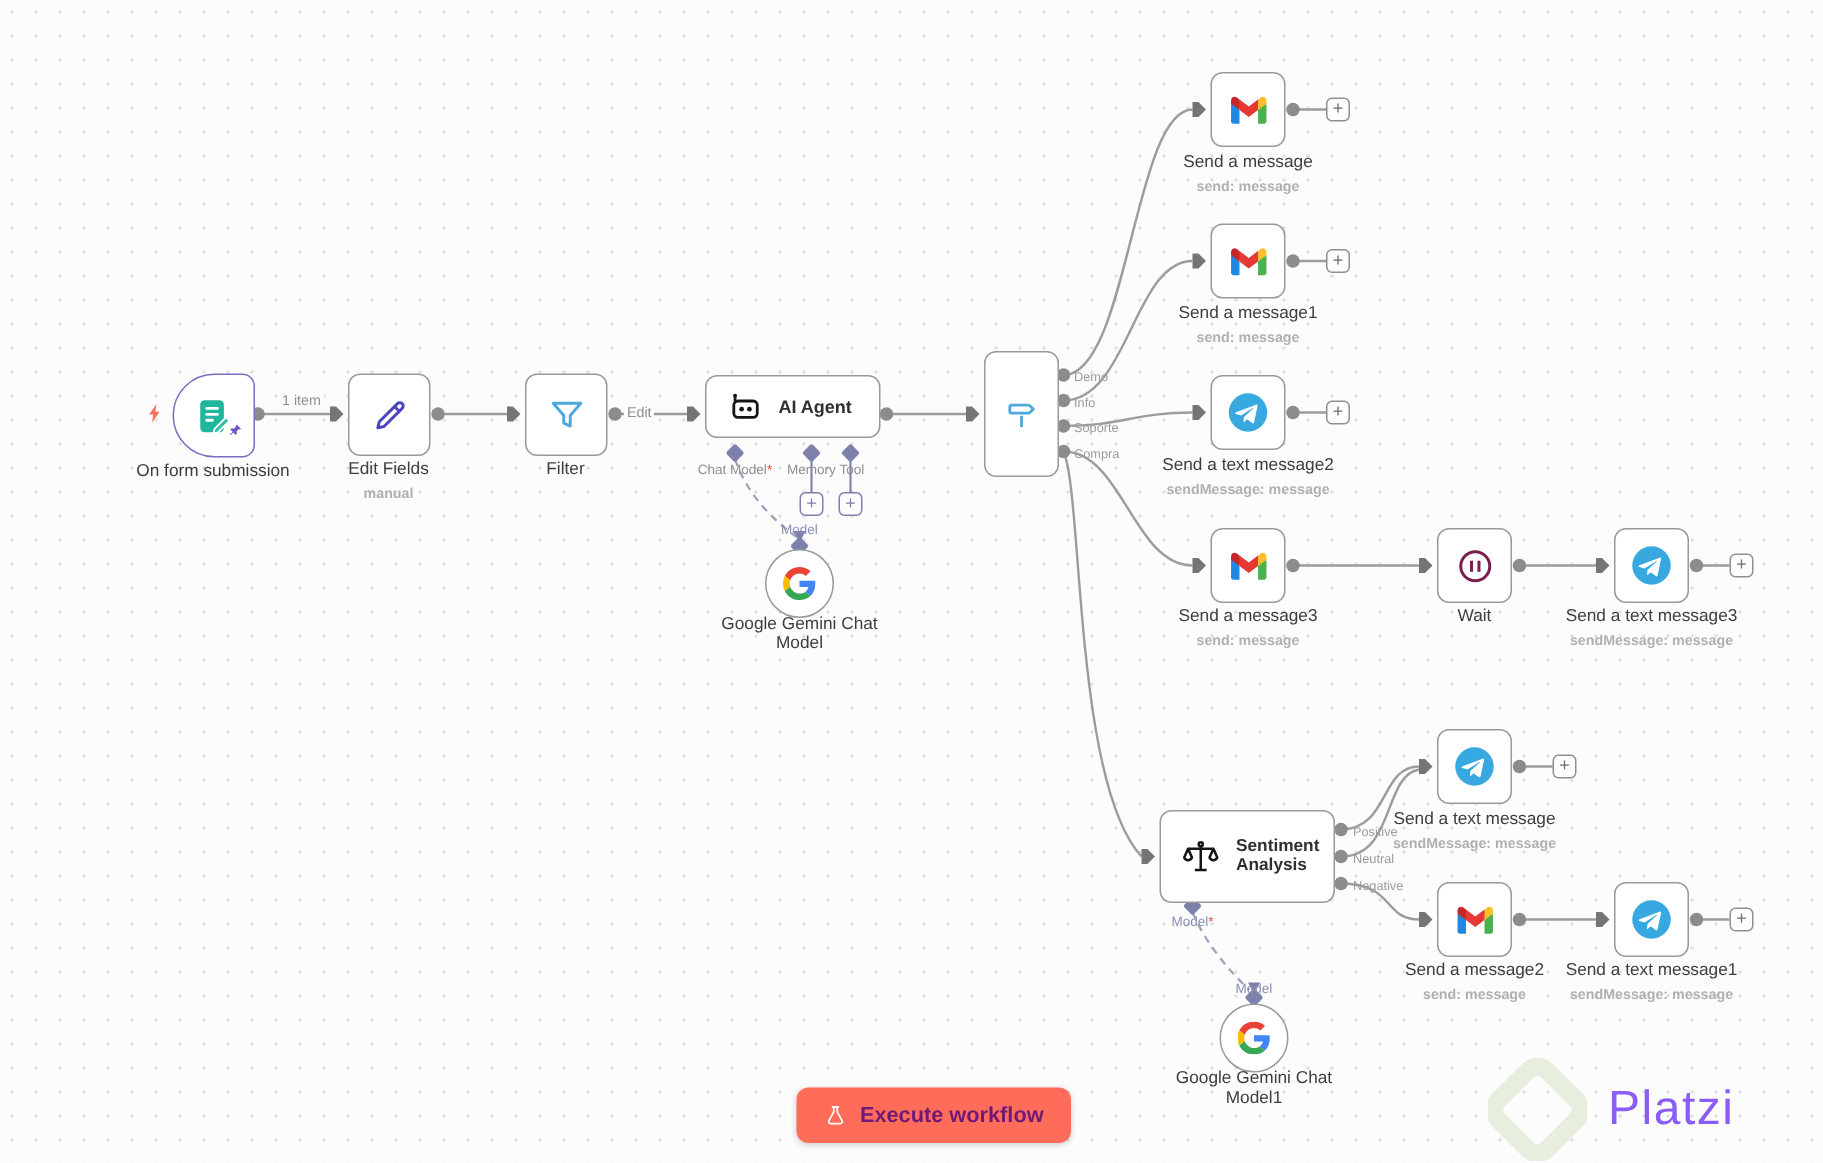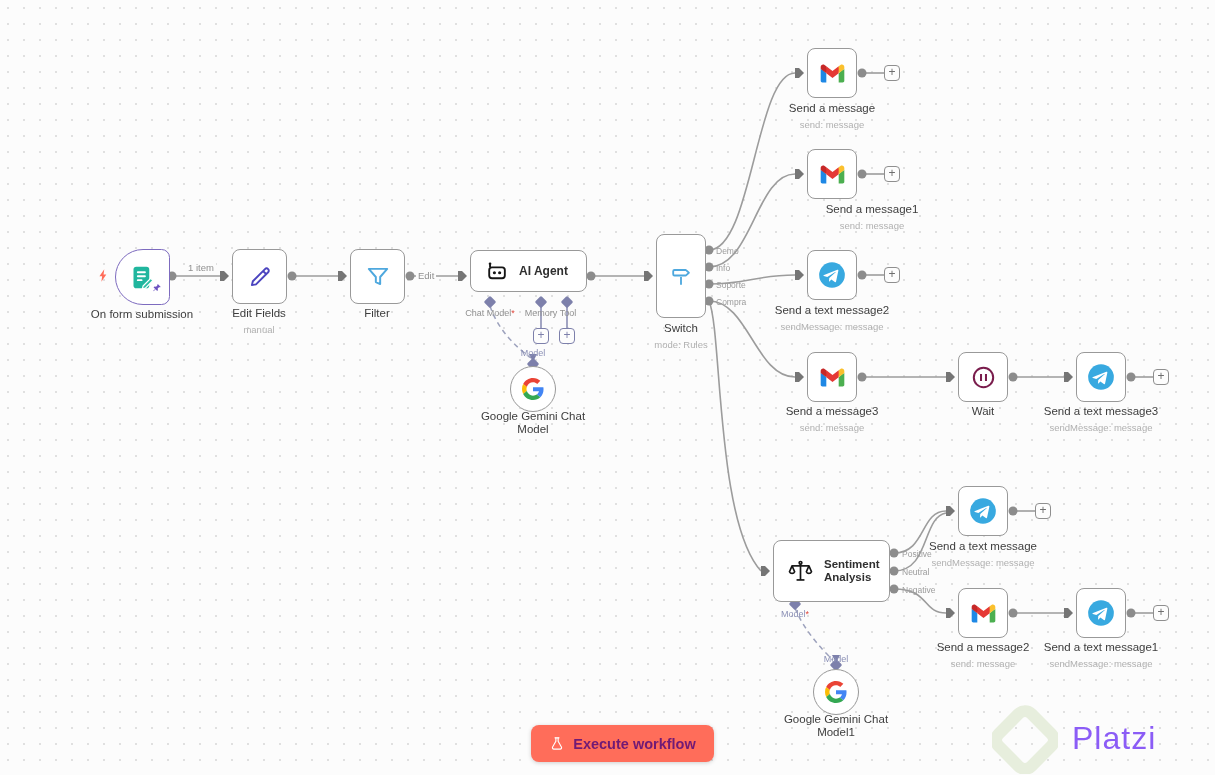--- a/index.html
+++ b/index.html
@@ -16,21 +16,21 @@
     position:absolute;z-index:2;background:#fff;border:1px solid #999;
     border-radius:8px;display:flex;align-items:center;justify-content:center;
     box-sizing:border-box;
   }
   .node.trigger{border:1.6px solid #7d6bbf;border-radius:30px 9px 9px 30px;}
   .node.circle{border-radius:50%;}
   .node.wide{justify-content:flex-start;padding-left:13px;gap:10px;}
   .node-title{font-size:12px;font-weight:700;color:#2f2f2f;}
   .node-title.two{font-weight:700;line-height:13px;font-size:11.5px;}
   .nlabel{position:absolute;z-index:2;text-align:center;font-size:11.5px;color:#3d3d3d;line-height:13px;}
-  .nsub{font-size:9.5px;color:#b0b0b0;margin-top:2.5px;font-weight:400;}
+  .nsub{font-size:9.5px;color:#b0b0b0;margin-top:2.5px;font-weight:700;}
   .plabel{position:absolute;z-index:2;font-size:9px;color:#909090;text-align:center;white-space:nowrap;}
   .outlabel{position:absolute;z-index:2;font-size:8.5px;color:#9b9b9b;white-space:nowrap;}
   .edge-label{position:absolute;z-index:2;font-size:9.5px;color:#8f8f8f;background:#fcfcfc;padding:0 2px;white-space:nowrap;}
   .req{color:#e0453a;}
   .plus{
     position:absolute;z-index:2;width:16px;height:16px;box-sizing:border-box;
     border:1.6px solid #8f8f8f;border-radius:4px;background:#fdfdfd;color:#6e6e6e;
     font-size:12px;line-height:12px;text-align:center;cursor:pointer;
   }
   .plus.violet{border-color:#7d80ab;color:#7d80ab;}
@@ -271,24 +271,20 @@
   </div>
   <div class="nlabel" style="left:473px;top:410px;width:120px">
       <div>Google Gemini Chat Model</div>
     </div>
 
   <div class="node" style="left:656px;top:234px;width:50px;height:84px">
     <svg width="26" height="26">
         <use href="#i-signpost"></use>
       </svg>
   </div>
-  <div class="nlabel" style="left:606px;top:322px;width:150px">
-    <div>Switch</div>
-      <div class="nsub">mode: Rules</div>
-  </div>
   <div class="outlabel" style="left:716px;top:246px">Demo</div>
   <div class="outlabel" style="left:716px;top:263px">Info</div>
   <div class="outlabel" style="left:716px;top:280px">Soporte</div>
   <div class="outlabel" style="left:716px;top:297px">Compra</div>
 
   <div class="node" style="left:807px;top:48px;width:50px;height:50px">
     <svg width="27" height="27">
         <use href="#i-gmail"></use>
       </svg>
   </div>
@@ -296,21 +292,21 @@
     <div>Send a message</div>
       <div class="nsub">send: message</div>
   </div>
   <div class="plus" style="left:884px;top:65px">+</div>
 
   <div class="node" style="left:807px;top:149px;width:50px;height:50px">
     <svg width="27" height="27">
         <use href="#i-gmail"></use>
       </svg>
   </div>
-  <div class="nlabel" style="left:797px;top:203px;width:150px">
+  <div class="nlabel" style="left:757px;top:203px;width:150px">
     <div>Send a message1</div>
       <div class="nsub">send: message</div>
   </div>
   <div class="plus" style="left:884px;top:166px">+</div>
 
   <div class="node" style="left:807px;top:250px;width:50px;height:50px">
     <svg width="28" height="28">
         <use href="#i-telegram"></use>
       </svg>
   </div>

